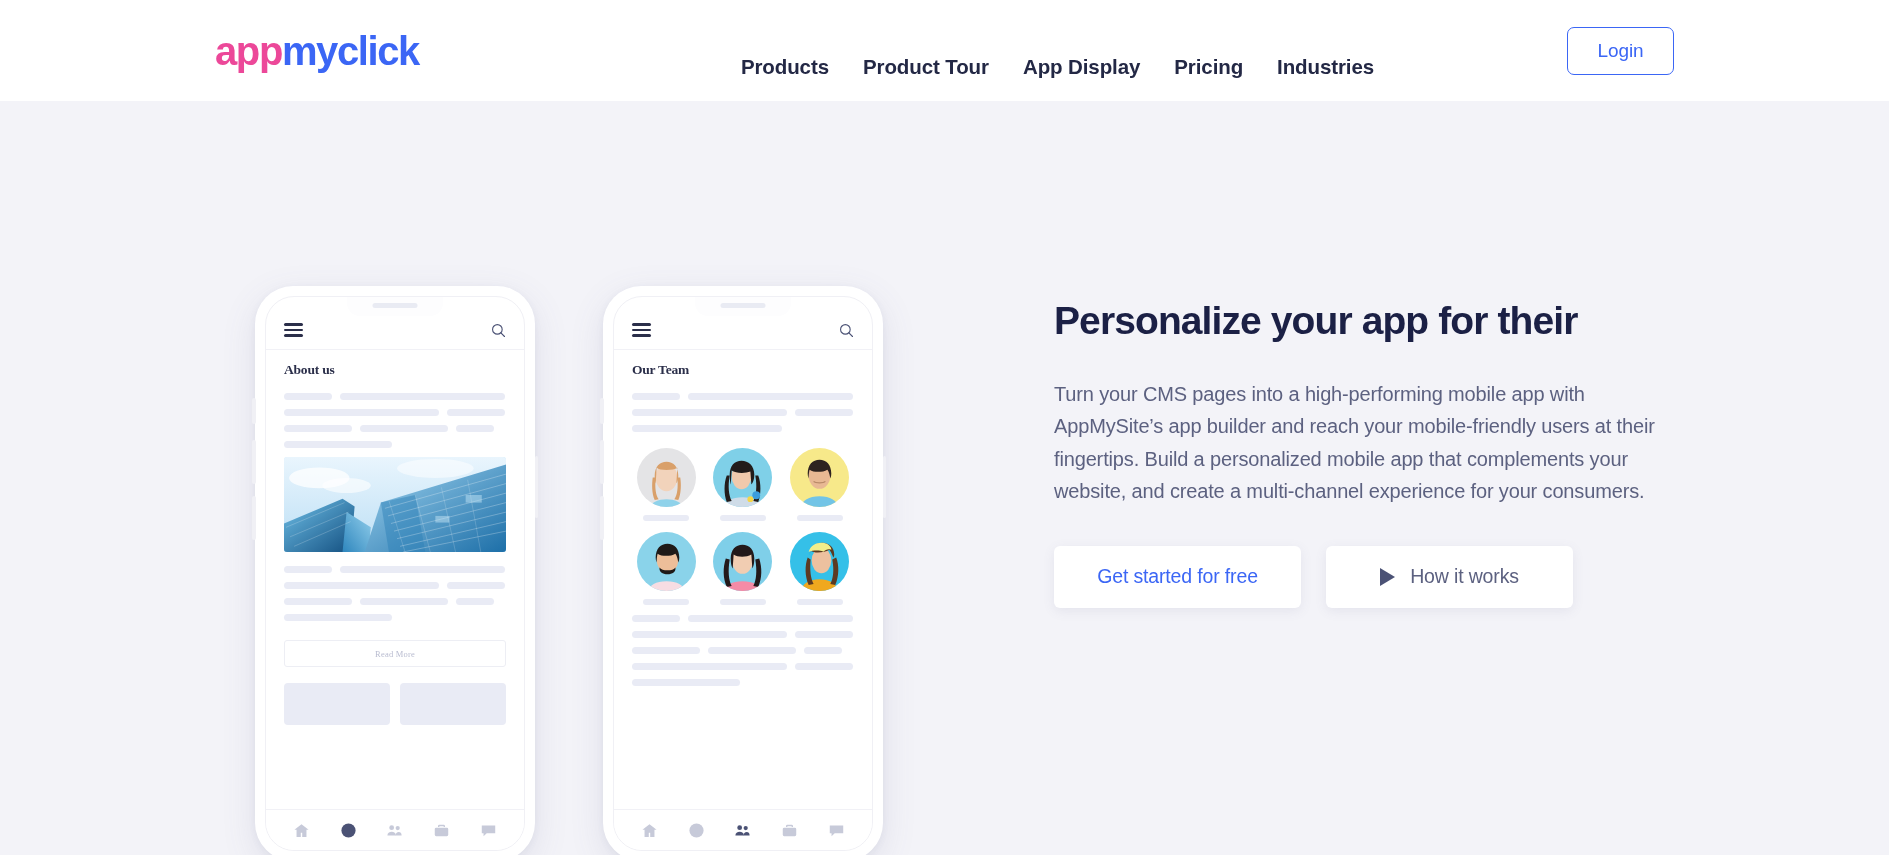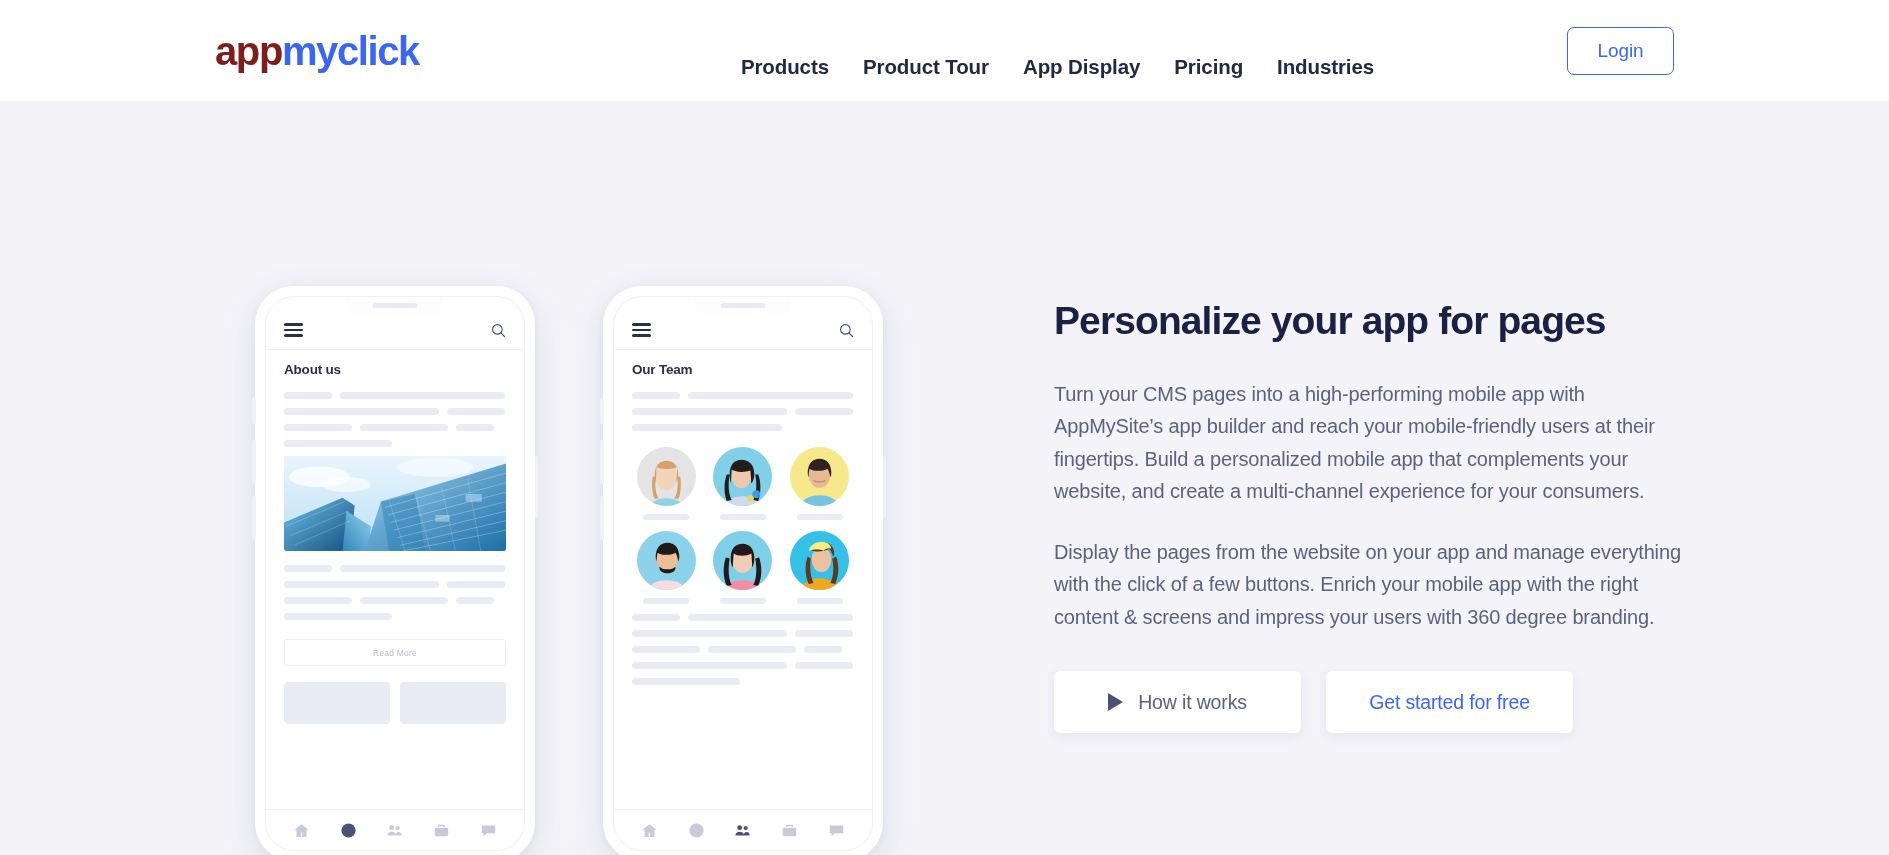--- a/index.html
+++ b/index.html
@@ -30,21 +30,21 @@
 
   .logo {
     font-size: 40px;
     font-weight: 700;
     letter-spacing: -1.4px;
     color: #3b66f5;
     white-space: nowrap;
     line-height: 1;
     user-select: none;
   }
-  .logo .l-app  { color: #7f1d1d; }
+  .logo .l-app  { color: #ec4899; }
   .logo .l-my   { color: #3b66f5; }
   .logo .l-site { color: #3b66f5; }
 
   .main-nav {
     display: flex;
     align-items: center;
     gap: 34px;
     margin-left: 322px;
   }
   .nav-link {
@@ -128,20 +128,21 @@
   .phone-screen {
     position: relative;
     width: 100%;
     height: 100%;
     background: #ffffff;
     border-radius: 29px;
     border: 1px solid #f0f0f5;
     overflow: hidden;
     display: flex;
     flex-direction: column;
+    font-family: Liberation Serif, serif;
   }
   .notch {
     position: absolute;
     top: 0;
     left: 50%;
     transform: translateX(-50%);
     width: 96px;
     height: 19px;
     background: #fdfdfe;
     border-bottom-left-radius: 13px;
@@ -670,28 +671,27 @@
             </svg>
           <svg class="tab-icon" viewBox="0 0 24 24">
               <path d="M2.5 5h19v11h-12l-4.5 4v-4h-2.5z"></path>
             </svg>
         </div>
       </div>
     </div>
   </div>
 
   <div class="hero-copy">
-    <h1 class="hero-title">Personalize your app for pages</h1>
+    <h1 class="hero-title">Personalize your app for their</h1>
     <p class="hero-para">Turn your CMS pages into a high-performing mobile app with AppMySite’s app builder and reach your mobile-friendly users at their fingertips. Build a personalized mobile app that complements your website, and create a multi-channel experience for your consumers.</p>
-    <p class="hero-para">Display the pages from the website on your app and manage everything with the click of a few buttons. Enrich your mobile app with the right content &amp; screens and impress your users with 360 degree branding.</p>
 
     <div class="hero-ctas">
+      <button class="cta cta-primary">
+        <span>Get started for free</span>
+      </button>
       <button class="cta cta-secondary">
         <span class="play-tri"></span>
         <span>How it works</span>
       </button>
-      <button class="cta cta-primary">
-        <span>Get started for free</span>
-      </button>
     </div>
   </div>
 
 </section>
 
 </body></html>

